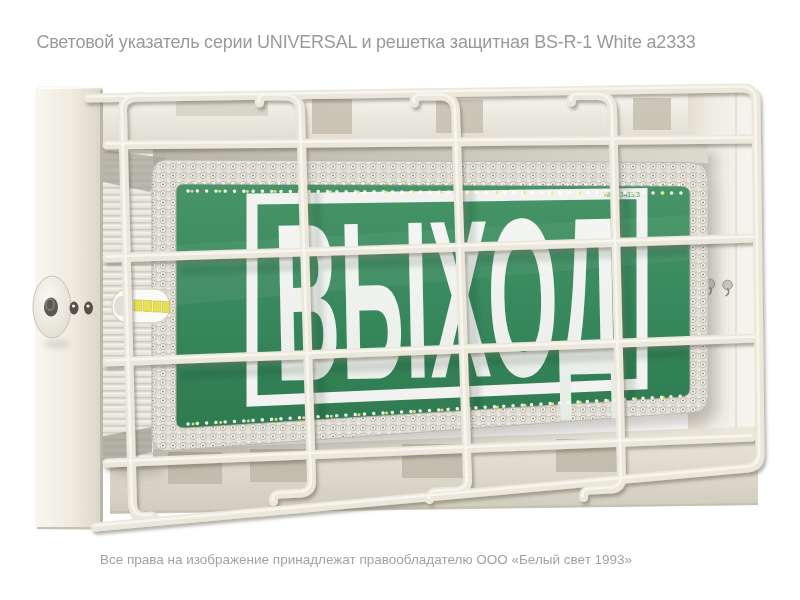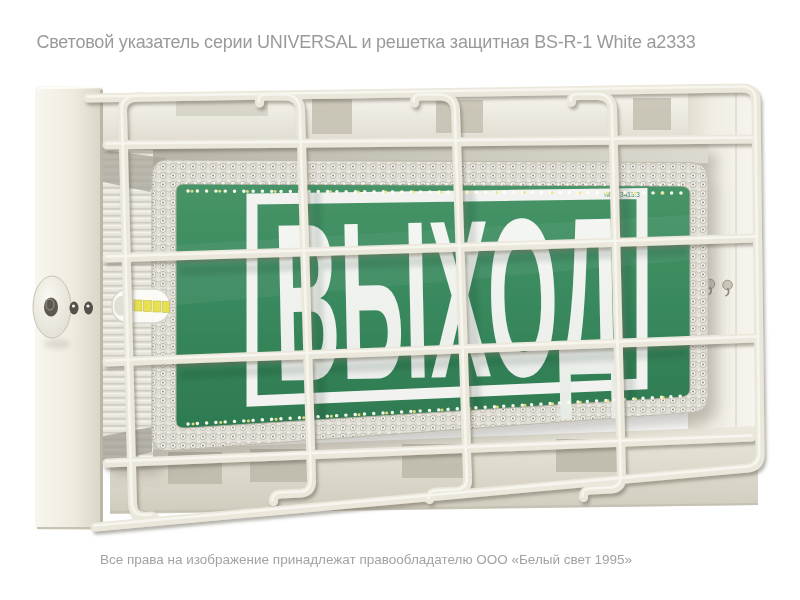--- a/index.html
+++ b/index.html
@@ -212,13 +212,13 @@
     <use href="#w-h2"></use>
     <use href="#w-h3"></use>
     <use href="#w-h4"></use>
     <use href="#w-h5"></use>
     <use href="#w-v2"></use>
     <use href="#w-v3"></use>
     <use href="#w-v4"></use>
   </g>
 </svg>
 
-<div class="caption bottom">Все права на изображение принадлежат правообладателю ООО «Белый свет 1995»</div>
+<div class="caption bottom">Все права на изображение принадлежат правообладателю ООО «Белый свет 1993»</div>
 
 </body></html>

